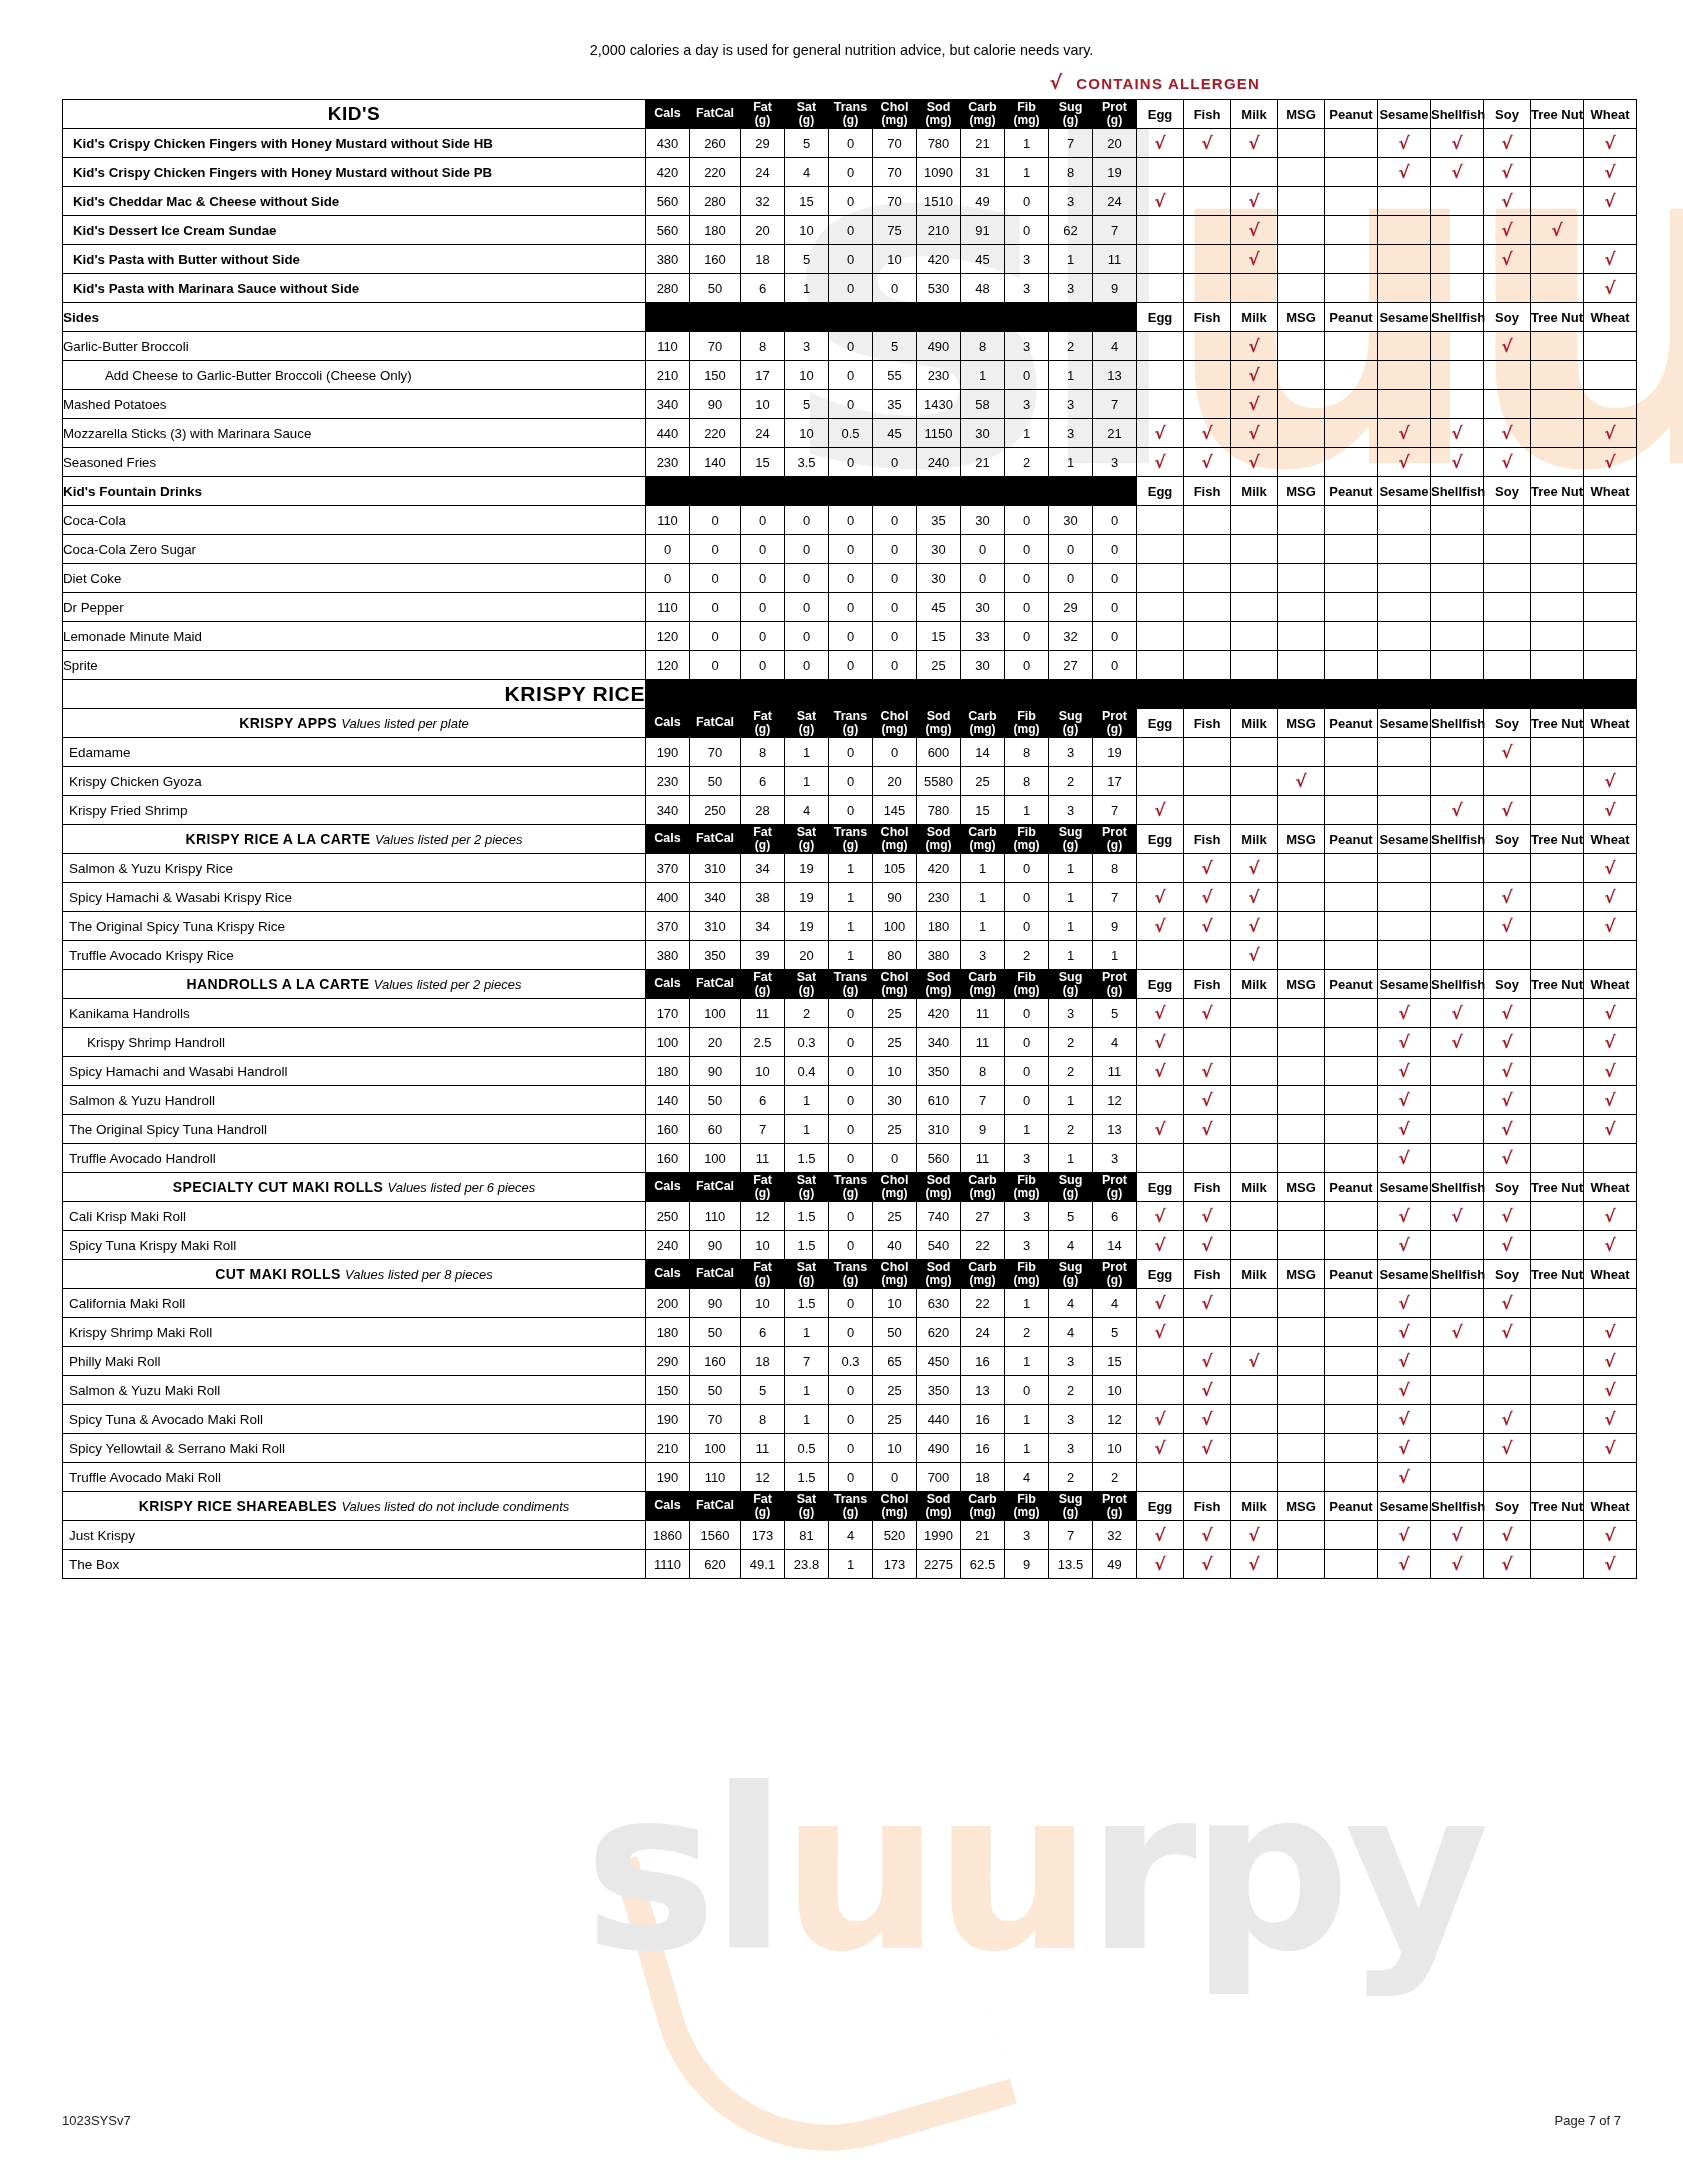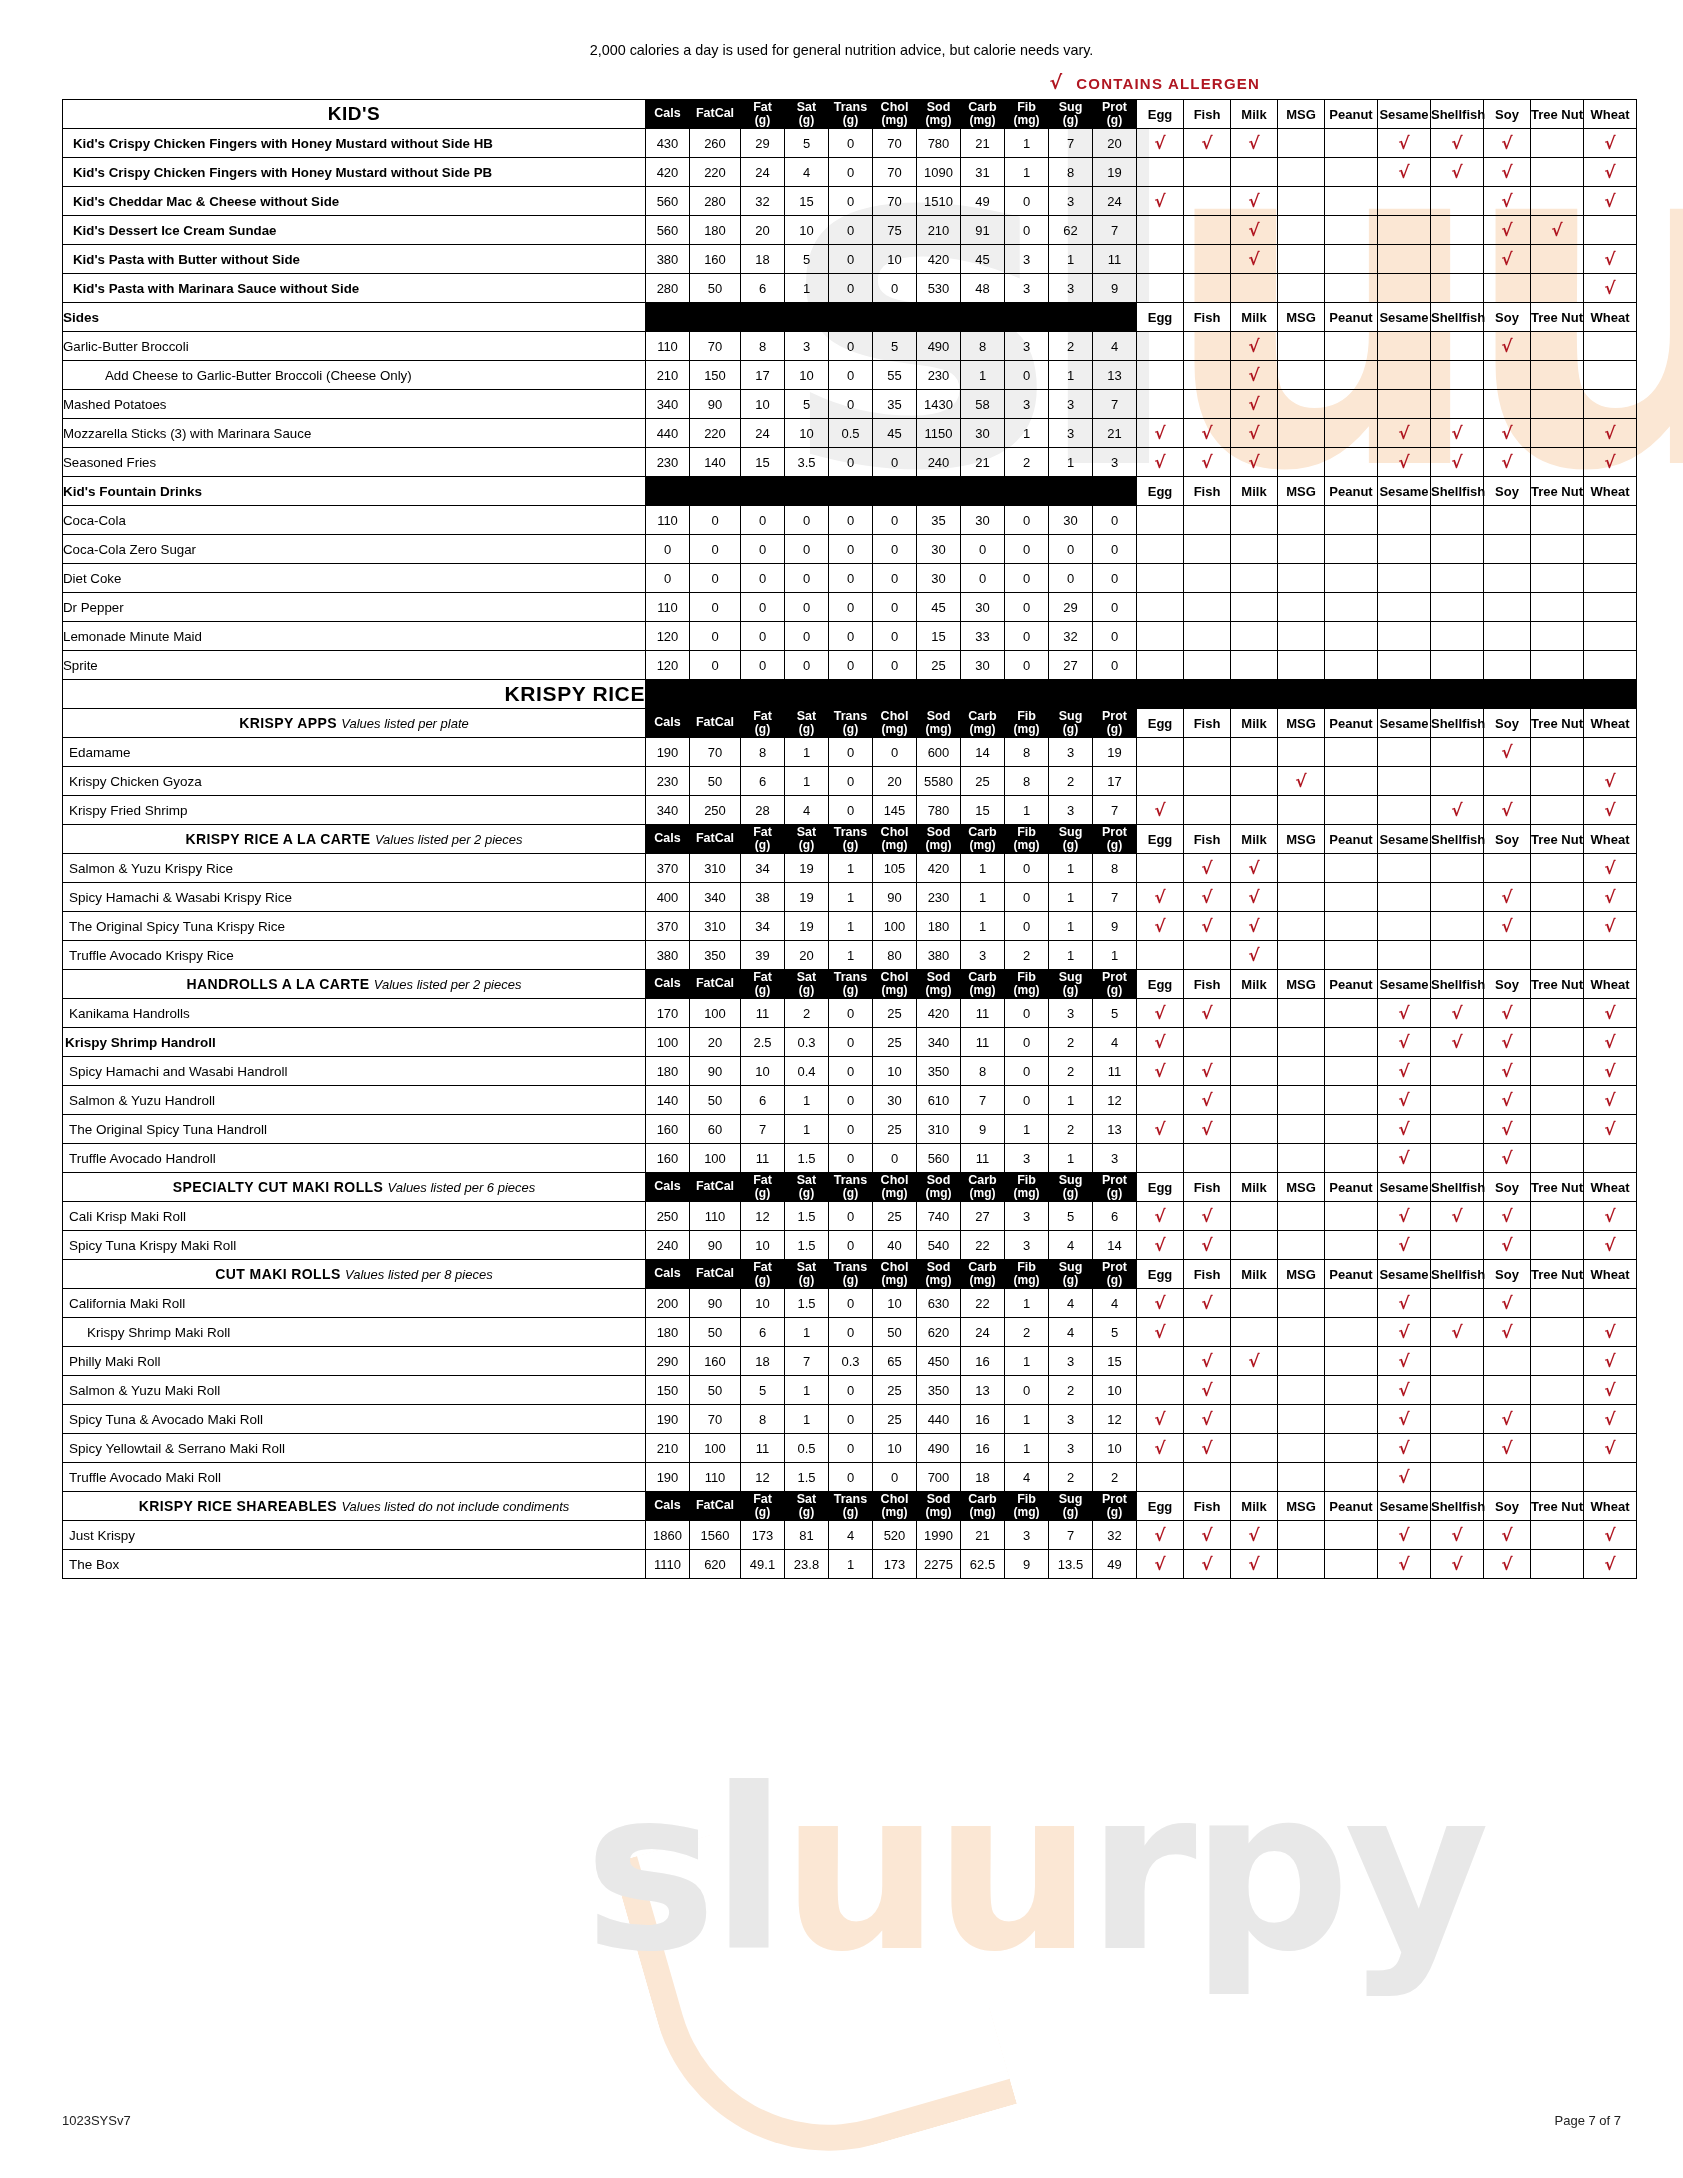--- a/index.html
+++ b/index.html
@@ -1031,21 +1031,21 @@
           <td class="al"></td>
           <td class="al"></td>
           <td class="al"></td>
           <td class="al"><span class="tick-cell">√</span></td>
           <td class="al"><span class="tick-cell">√</span></td>
           <td class="al"><span class="tick-cell">√</span></td>
           <td class="al"></td>
           <td class="al"><span class="tick-cell">√</span></td>
         </tr>
         <tr>
-          <td class="grpname" style="font-weight: bold; padding-left: 2px;">Krispy Shrimp Handroll</td>
+          <td class="grpname" style="font-weight: normal; padding-left: 24px;">Krispy Shrimp Handroll</td>
           <td class="num">100</td>
           <td class="num">20</td>
           <td class="num">2.5</td>
           <td class="num">0.3</td>
           <td class="num">0</td>
           <td class="num">25</td>
           <td class="num">340</td>
           <td class="num">11</td>
           <td class="num">0</td>
           <td class="num">2</td>
@@ -1271,21 +1271,21 @@
           <td class="al"></td>
           <td class="al"></td>
           <td class="al"></td>
           <td class="al"><span class="tick-cell">√</span></td>
           <td class="al"></td>
           <td class="al"><span class="tick-cell">√</span></td>
           <td class="al"></td>
           <td class="al"></td>
         </tr>
         <tr>
-          <td class="grpname" style="font-weight: normal; padding-left: 24px; margin-top: 48px;">Krispy Shrimp Maki Roll</td>
+          <td class="grpname" style="font-weight: normal; padding-left: 6px; margin-top: 48px;">Krispy Shrimp Maki Roll</td>
           <td class="num">180</td>
           <td class="num">50</td>
           <td class="num">6</td>
           <td class="num">1</td>
           <td class="num">0</td>
           <td class="num">50</td>
           <td class="num">620</td>
           <td class="num">24</td>
           <td class="num">2</td>
           <td class="num">4</td>

